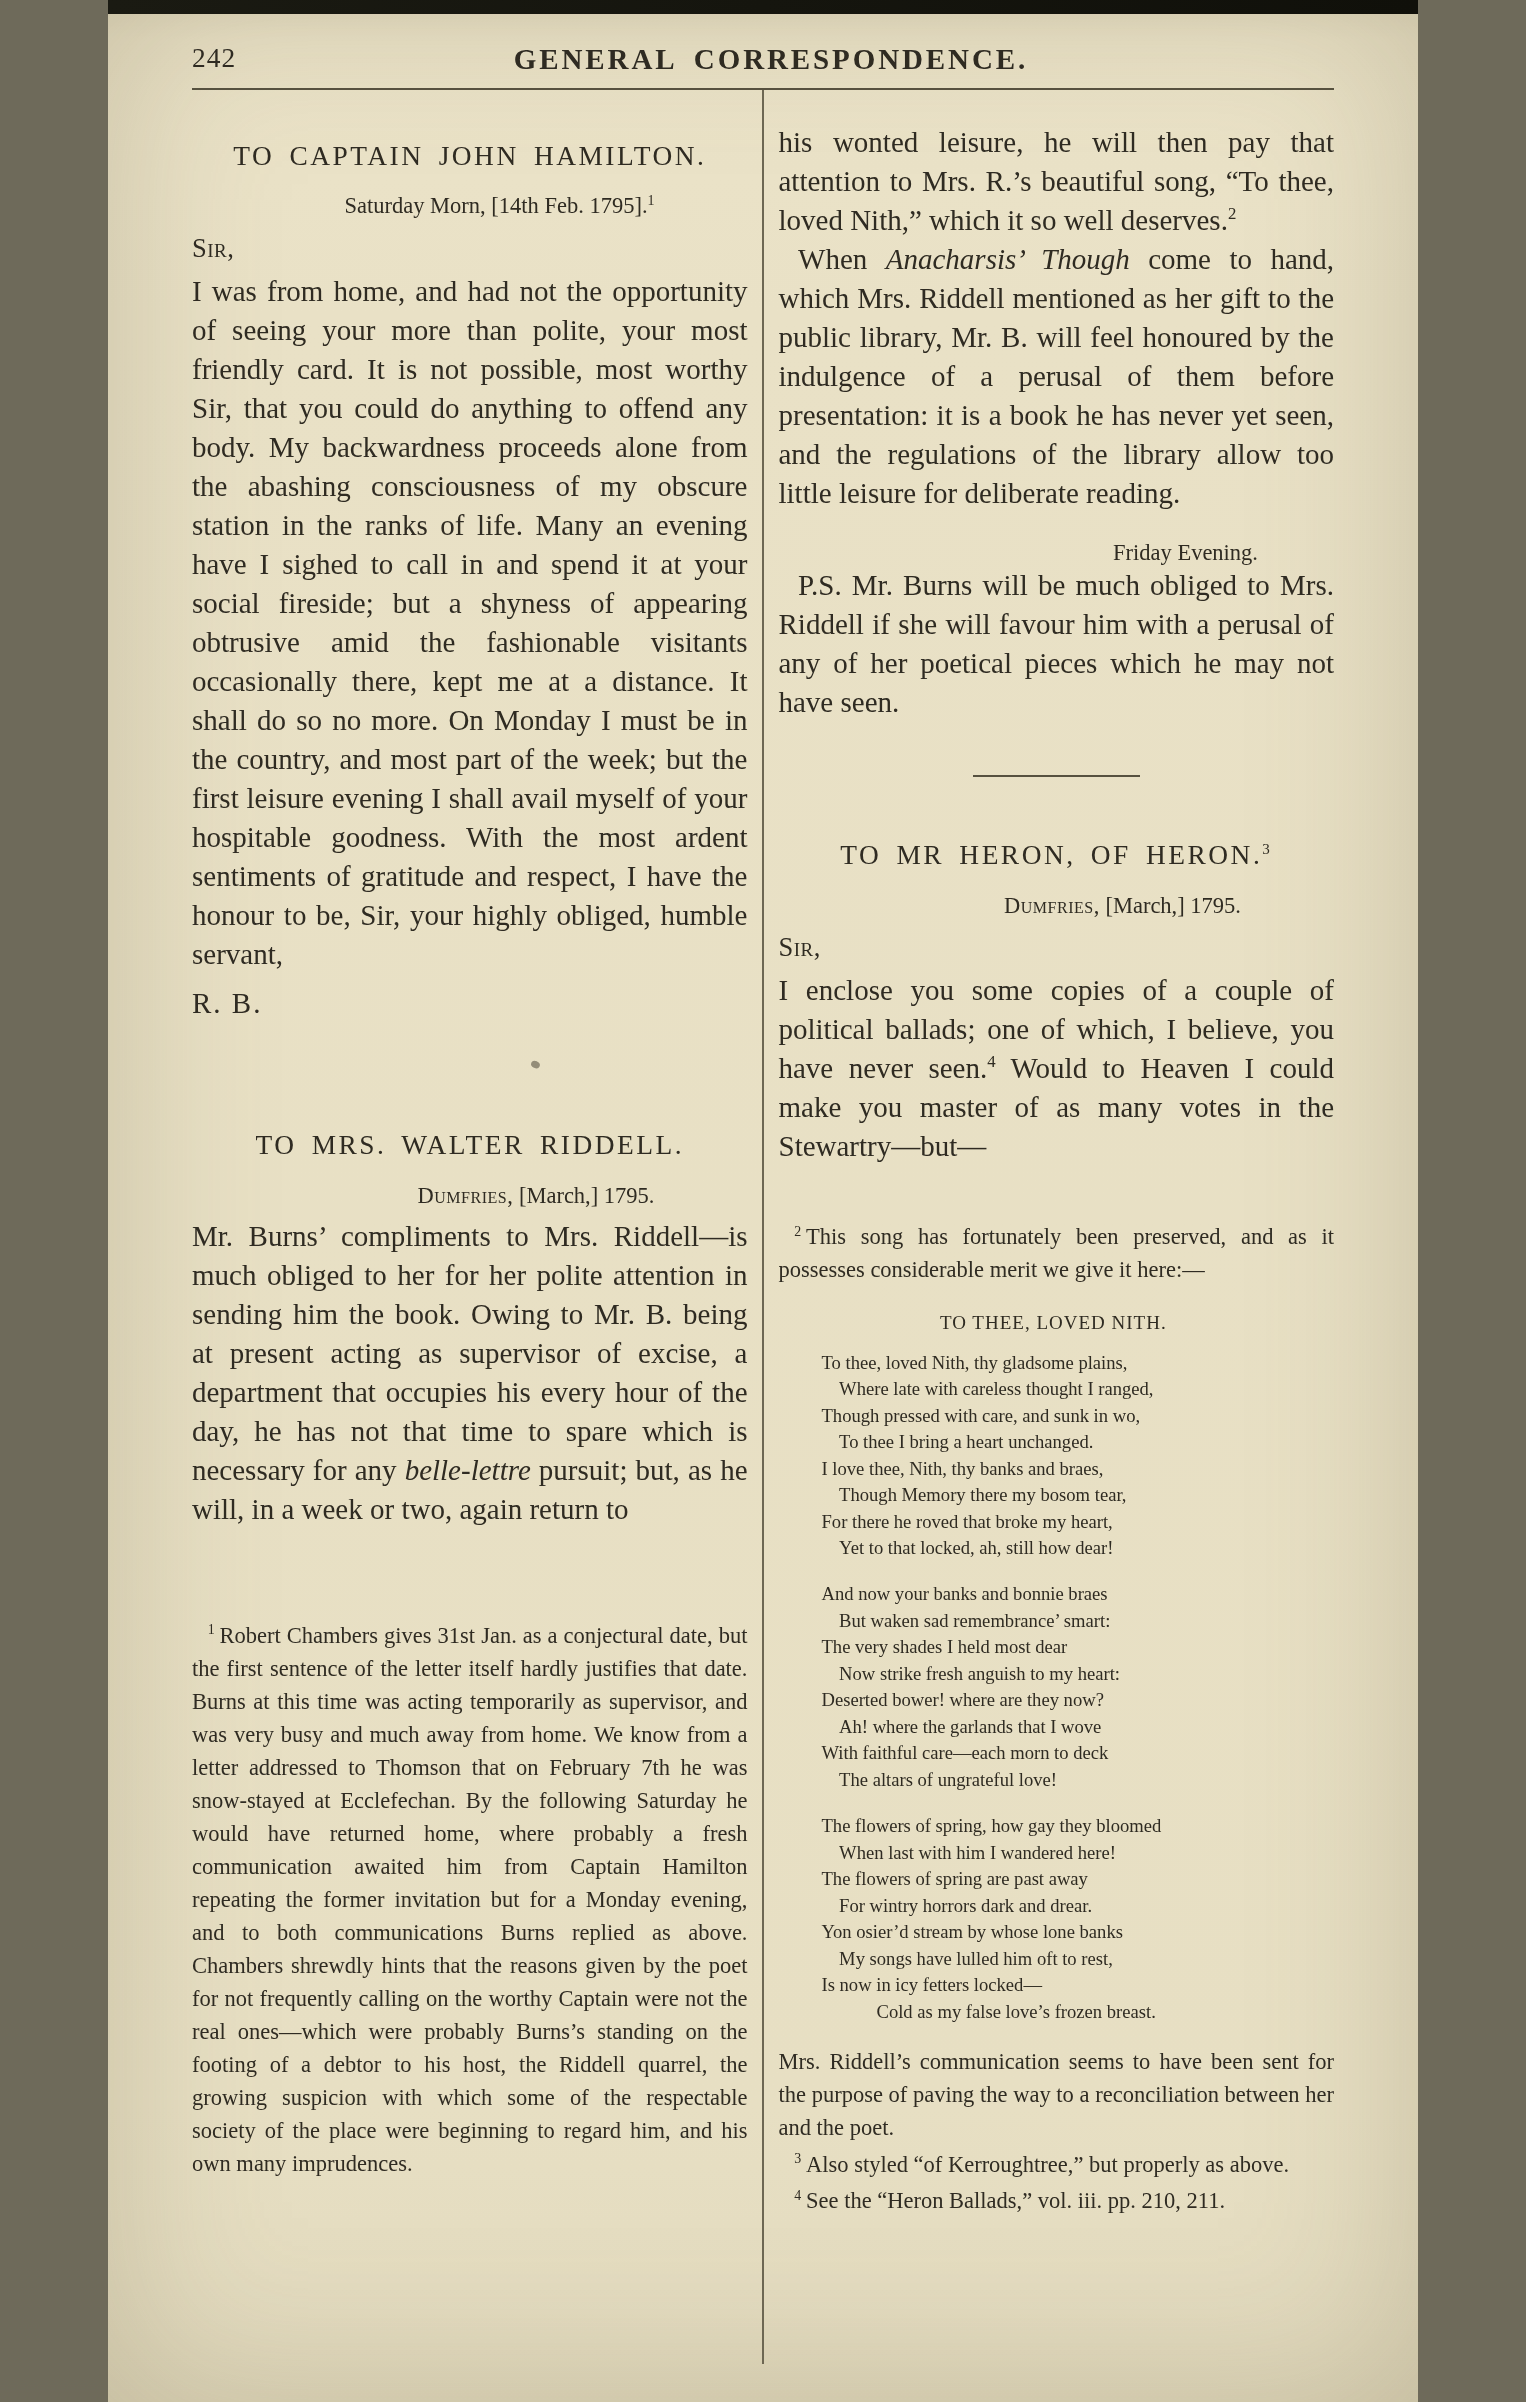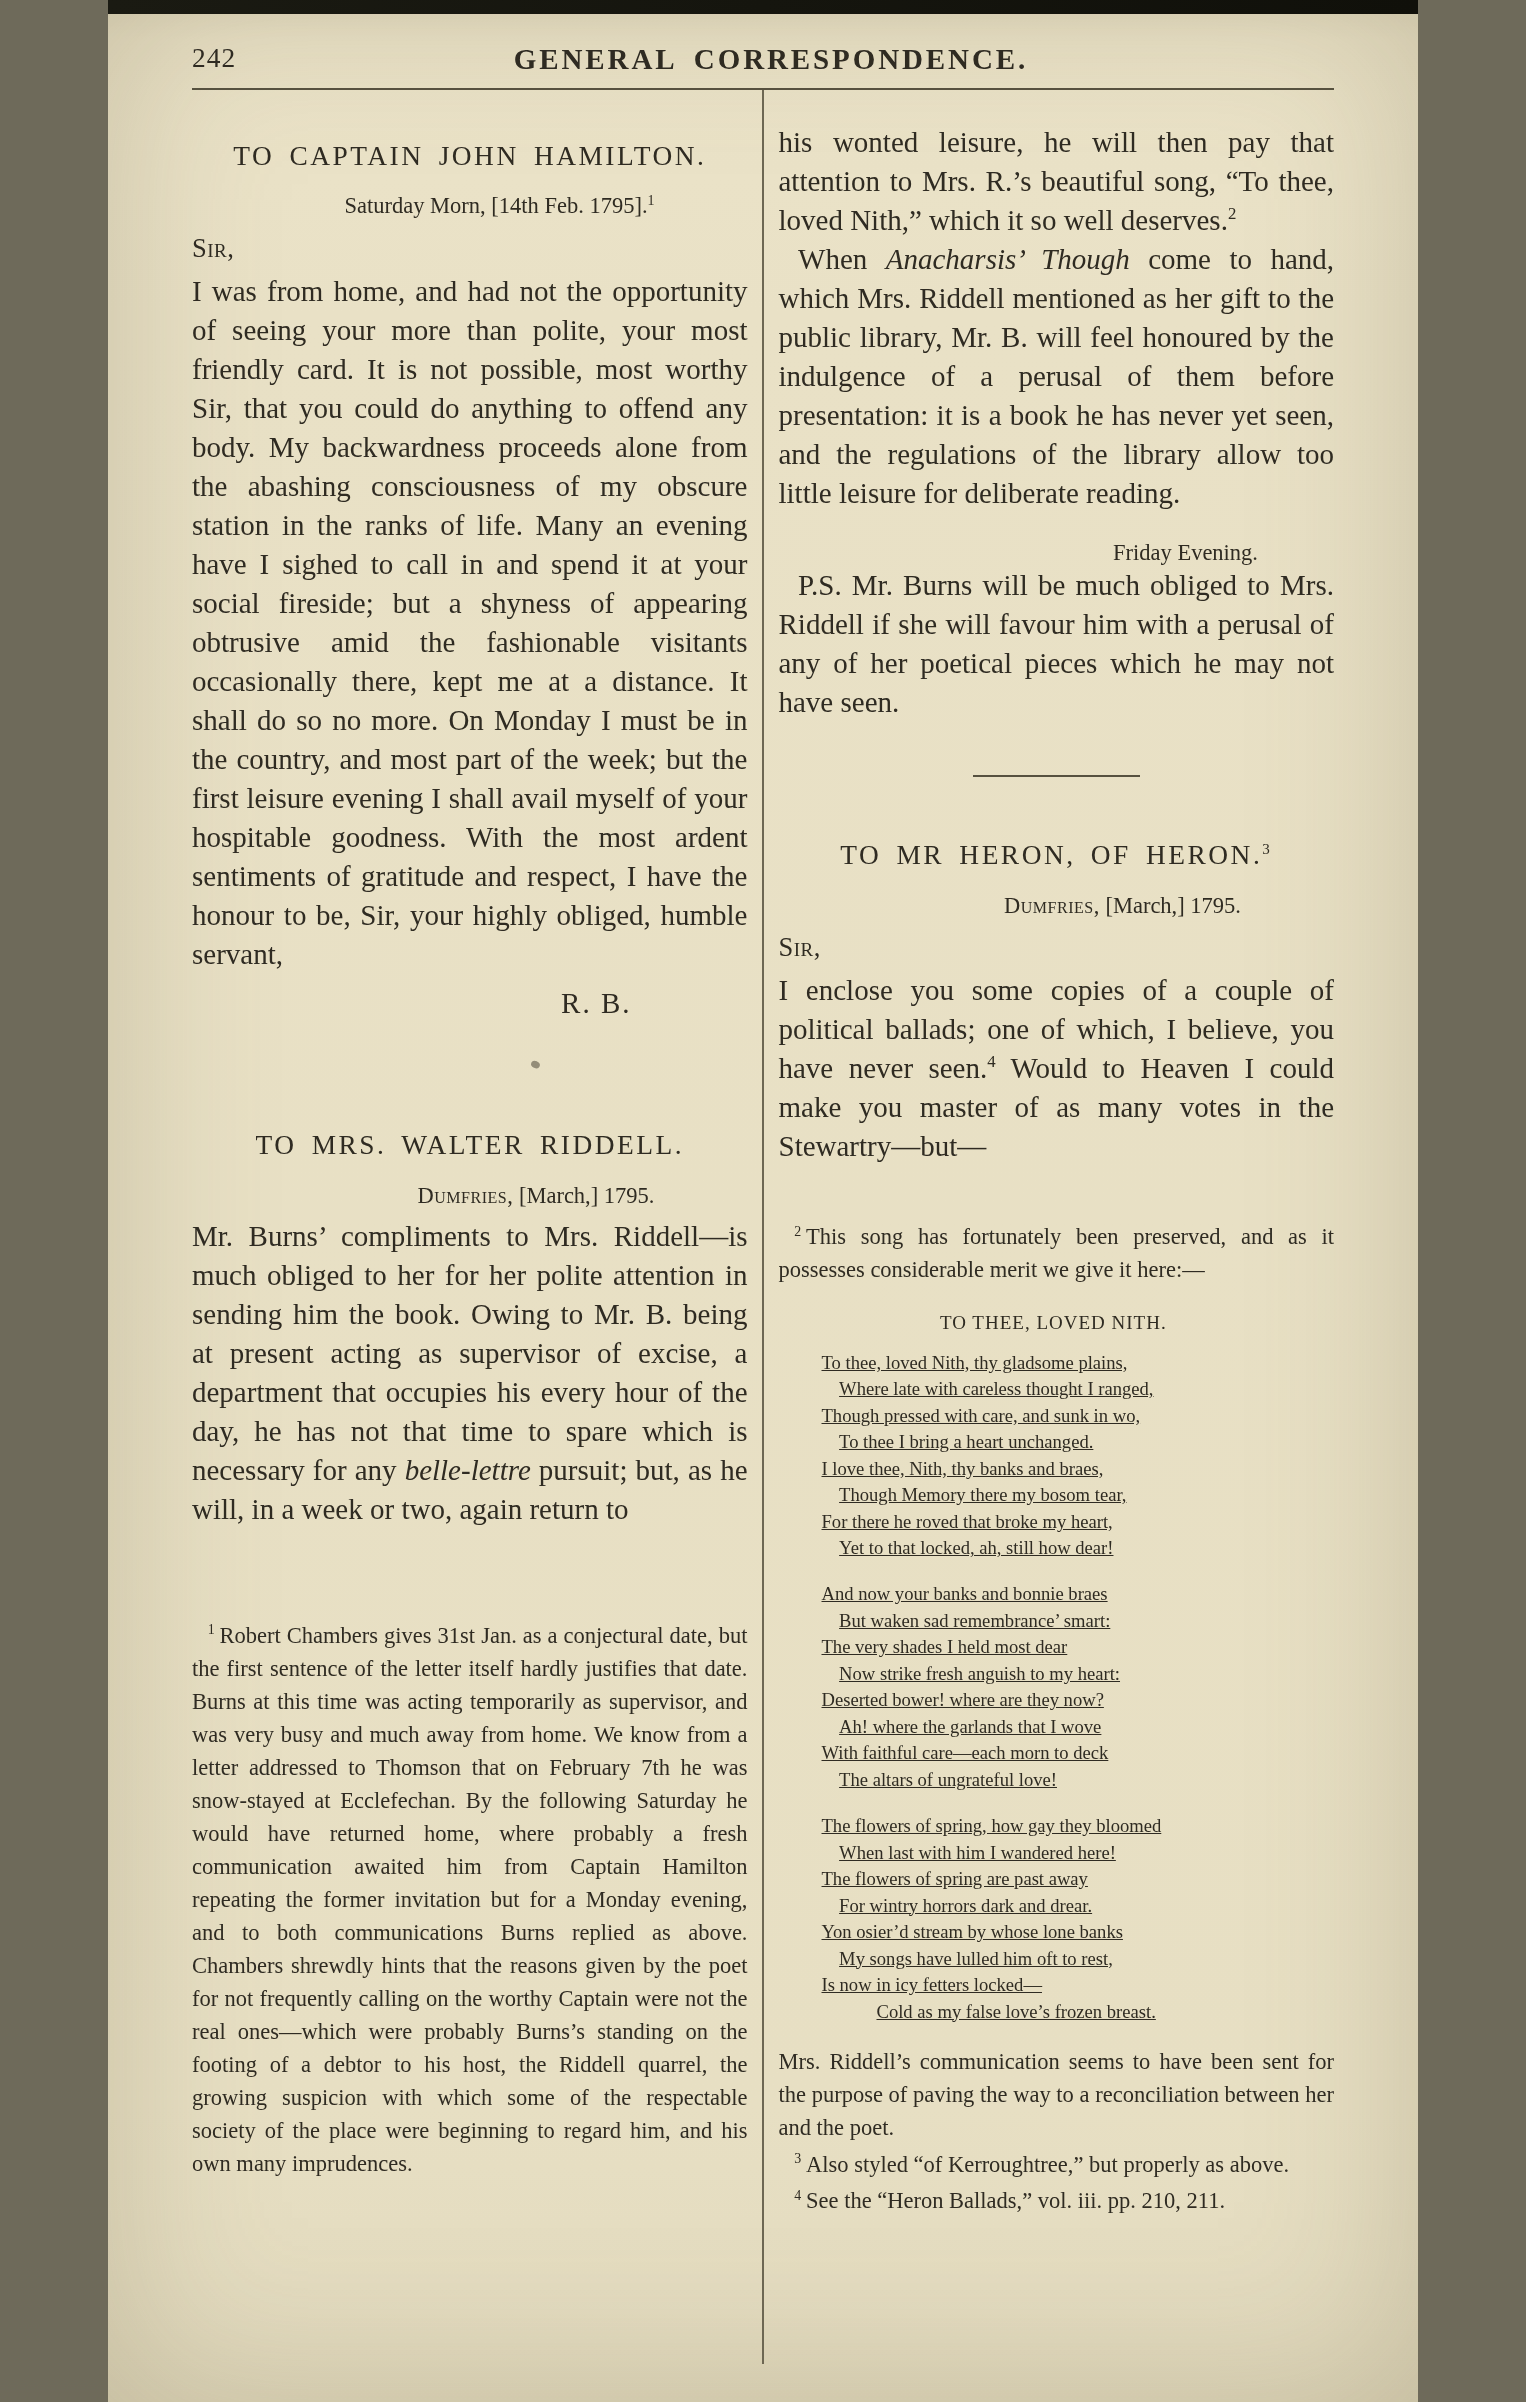--- a/index.html
+++ b/index.html
@@ -56,35 +56,35 @@
 
   .smallcaps { font-variant: small-caps; letter-spacing: 0.5px; }
 
   .salutation { font-size: 26.5px; margin: 13.7px 0 0 0; }
 
   .body-text { font-size: 29px; line-height: 39px; text-align: justify; margin: 7.8px 0 0 0; }
   .body-text.indent { margin-top: 0; text-indent: 19.6px; }
   .body-text.cont-first { margin-top: 33px; }
   .body-text sup { font-size: 0.58em; }
 
-  .signature { text-align: right; padding-right: 116px; font-size: 29px; letter-spacing: 2px; margin: 13.7px 0 0 0; }
+  .signature { padding-right: 116px; font-size: 29px; letter-spacing: 2px; margin: 13.7px 0 0 0; }
 
   sup { vertical-align: super; line-height: 0; }
   i { font-style: italic; }
 
   .footnotes { margin-top: 90px; }
   .col-right .footnotes { margin-top: 54px; }
   .footnote { font-size: 22.5px; line-height: 33px; text-align: justify; text-indent: 15.7px; margin: 0; }
   .footnote.flush { text-indent: 0; }
   .footnote + .footnote { margin-top: 3.9px; }
   .footnote sup { font-size: 0.62em; margin-right: 4.9px; }
 
   .poem { margin: 23.5px 5.9px 15.7px 43px; font-size: 18.6px; line-height: 26.5px; }
   .poem-title { text-align: center; font-size: 19px; letter-spacing: 1px; margin: 0 0 13.7px -43px; }
-  .stanza { margin-bottom: 19.6px; text-decoration: underline; }
+  .stanza { margin-bottom: 19.6px; }
   .poem-line { white-space: nowrap; }
   .poem-line:nth-child(even) { margin-left: 17.6px; }
   .stanza-last .poem-line:last-child { margin-left: 55px; }
 
   .section-divider { width: 167px; border-top: 2px solid #56513f; margin: 53px auto 0; }
 
   .ink-speck {
     position: absolute; left: 423px; top: 1061px;
     width: 8.8px; height: 6.9px; border-radius: 50%;
     background: #3f3a2c; opacity: 0.5; transform: rotate(25deg);

